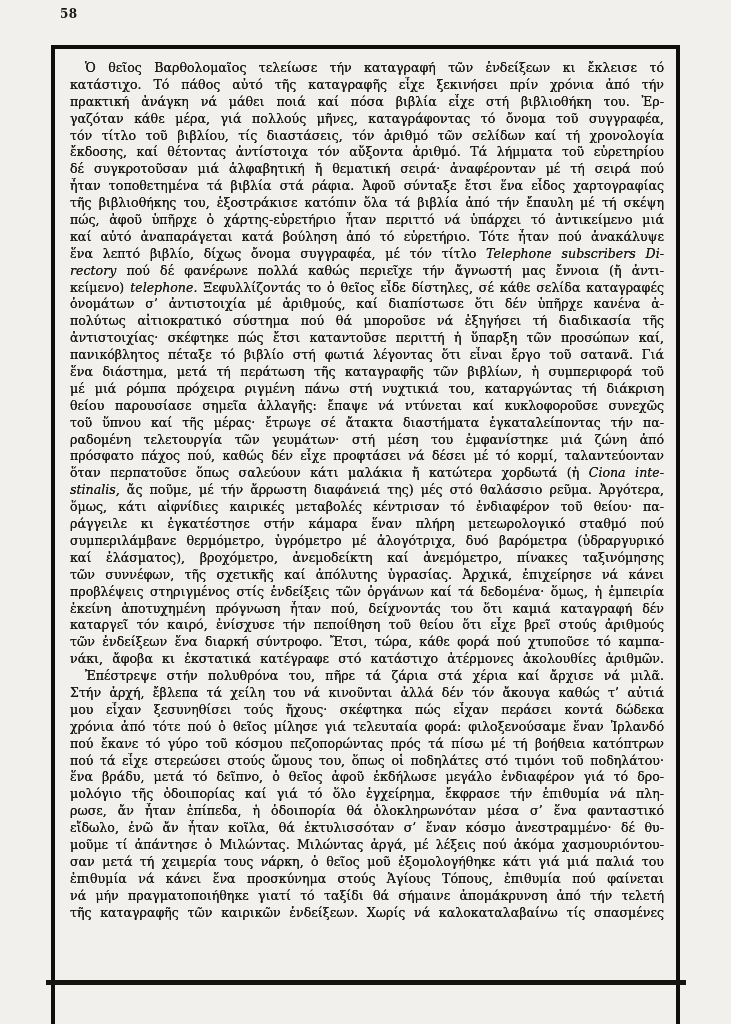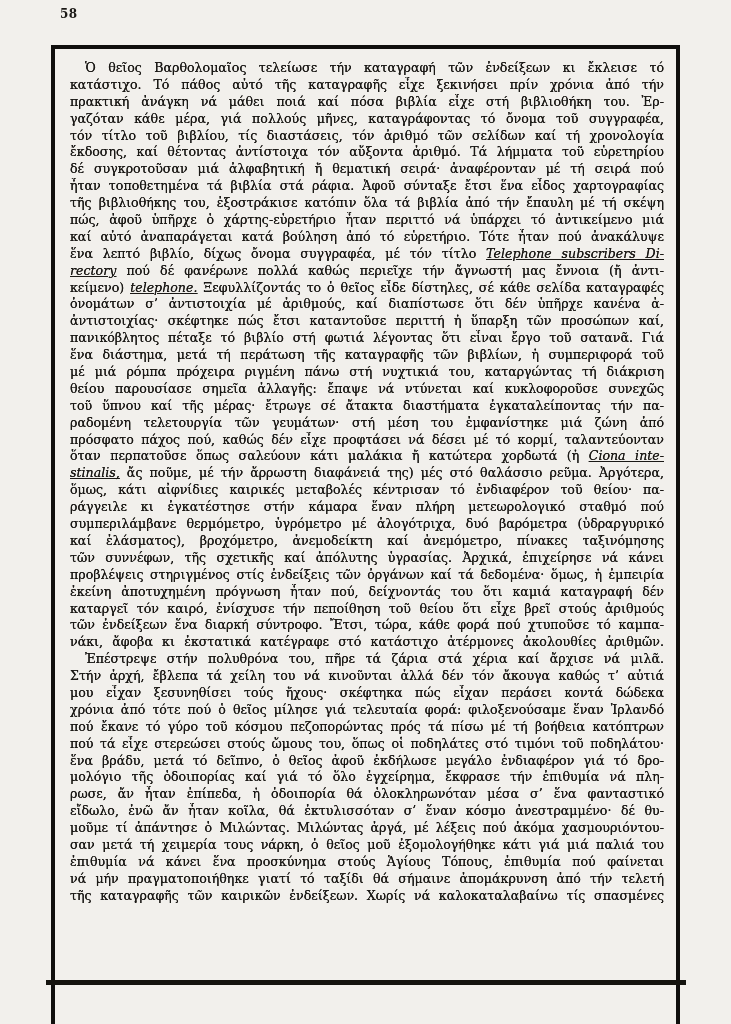--- a/index.html
+++ b/index.html
@@ -45,21 +45,20 @@
     text-align: justify;
     text-align-last: justify;
     text-shadow: 0 0 0.35px #1b1916;
     word-spacing: 0.3px;
   }
   .line.ind {
     text-indent: 15px;
   }
   .line .it {
     font-style: italic;
-    text-decoration: underline;
   }
   .scan-edge-line {
     position: absolute;
     left: 46px;
     top: 980px;
     width: 640px;
     height: 5px;
     background: #15140f;
   }
 </style>
@@ -78,20 +77,21 @@
       <div class="line"><span>ἔκδοσης, καί θέτοντας ἀντίστοιχα τόν αὔξοντα ἀριθμό. Τά λήμματα τοῦ εὑρετηρίου</span></div>
       <div class="line"><span>δέ συγκροτοῦσαν μιά ἀλφαβητική ἤ θεματική σειρά· ἀναφέρονταν μέ τή σειρά πού</span></div>
       <div class="line"><span>ἦταν τοποθετημένα τά βιβλία στά ράφια. Ἀφοῦ σύνταξε ἔτσι ἕνα εἶδος χαρτογραφίας</span></div>
       <div class="line"><span>τῆς βιβλιοθήκης του, ἐξοστράκισε κατόπιν ὅλα τά βιβλία ἀπό τήν ἔπαυλη μέ τή σκέψη</span></div>
       <div class="line"><span>πώς, ἀφοῦ ὑπῆρχε ὁ χάρτης-εὑρετήριο ἦταν περιττό νά ὑπάρχει τό ἀντικείμενο μιά</span></div>
       <div class="line"><span>καί αὐτό ἀναπαράγεται κατά βούληση ἀπό τό εὑρετήριο. Τότε ἦταν πού ἀνακάλυψε</span></div>
       <div class="line"><span>ἕνα λεπτό βιβλίο, δίχως ὄνομα συγγραφέα, μέ τόν τίτλο </span><span class="it">Telephone subscribers Di-</span></div>
       <div class="line"><span class="it">rectory</span><span> πού δέ φανέρωνε πολλά καθώς περιεῖχε τήν ἄγνωστή μας ἔννοια (ἤ ἀντι-</span></div>
       <div class="line"><span>κείμενο) </span><span class="it">telephone.</span><span> Ξεφυλλίζοντάς το ὁ θεῖος εἶδε δίστηλες, σέ κάθε σελίδα καταγραφές</span></div>
       <div class="line"><span>ὀνομάτων σ’ ἀντιστοιχία μέ ἀριθμούς, καί διαπίστωσε ὅτι δέν ὑπῆρχε κανένα ἀ-</span></div>
+      <div class="line"><span>πολύτως αἰτιοκρατικό σύστημα πού θά μποροῦσε νά ἐξηγήσει τή διαδικασία τῆς</span></div>
       <div class="line"><span>ἀντιστοιχίας· σκέφτηκε πώς ἔτσι καταντοῦσε περιττή ἡ ὕπαρξη τῶν προσώπων καί,</span></div>
       <div class="line"><span>πανικόβλητος πέταξε τό βιβλίο στή φωτιά λέγοντας ὅτι εἶναι ἔργο τοῦ σατανᾶ. Γιά</span></div>
       <div class="line"><span>ἕνα διάστημα, μετά τή περάτωση τῆς καταγραφῆς τῶν βιβλίων, ἡ συμπεριφορά τοῦ</span></div>
       <div class="line"><span>μέ μιά ρόμπα πρόχειρα ριγμένη πάνω στή νυχτικιά του, καταργώντας τή διάκριση</span></div>
       <div class="line"><span>θείου παρουσίασε σημεῖα ἀλλαγῆς: ἔπαψε νά ντύνεται καί κυκλοφοροῦσε συνεχῶς</span></div>
       <div class="line"><span>τοῦ ὕπνου καί τῆς μέρας· ἔτρωγε σέ ἄτακτα διαστήματα ἐγκαταλείποντας τήν πα-</span></div>
       <div class="line"><span>ραδομένη τελετουργία τῶν γευμάτων· στή μέση του ἐμφανίστηκε μιά ζώνη ἀπό</span></div>
       <div class="line"><span>πρόσφατο πάχος πού, καθώς δέν εἶχε προφτάσει νά δέσει μέ τό κορμί, ταλαντεύονταν</span></div>
       <div class="line"><span>ὅταν περπατοῦσε ὅπως σαλεύουν κάτι μαλάκια ἤ κατώτερα χορδωτά (ἡ </span><span class="it">Ciona inte-</span></div>
       <div class="line"><span class="it">stinalis,</span><span> ἄς ποῦμε, μέ τήν ἄρρωστη διαφάνειά της) μές στό θαλάσσιο ρεῦμα. Ἀργότερα,</span></div>

